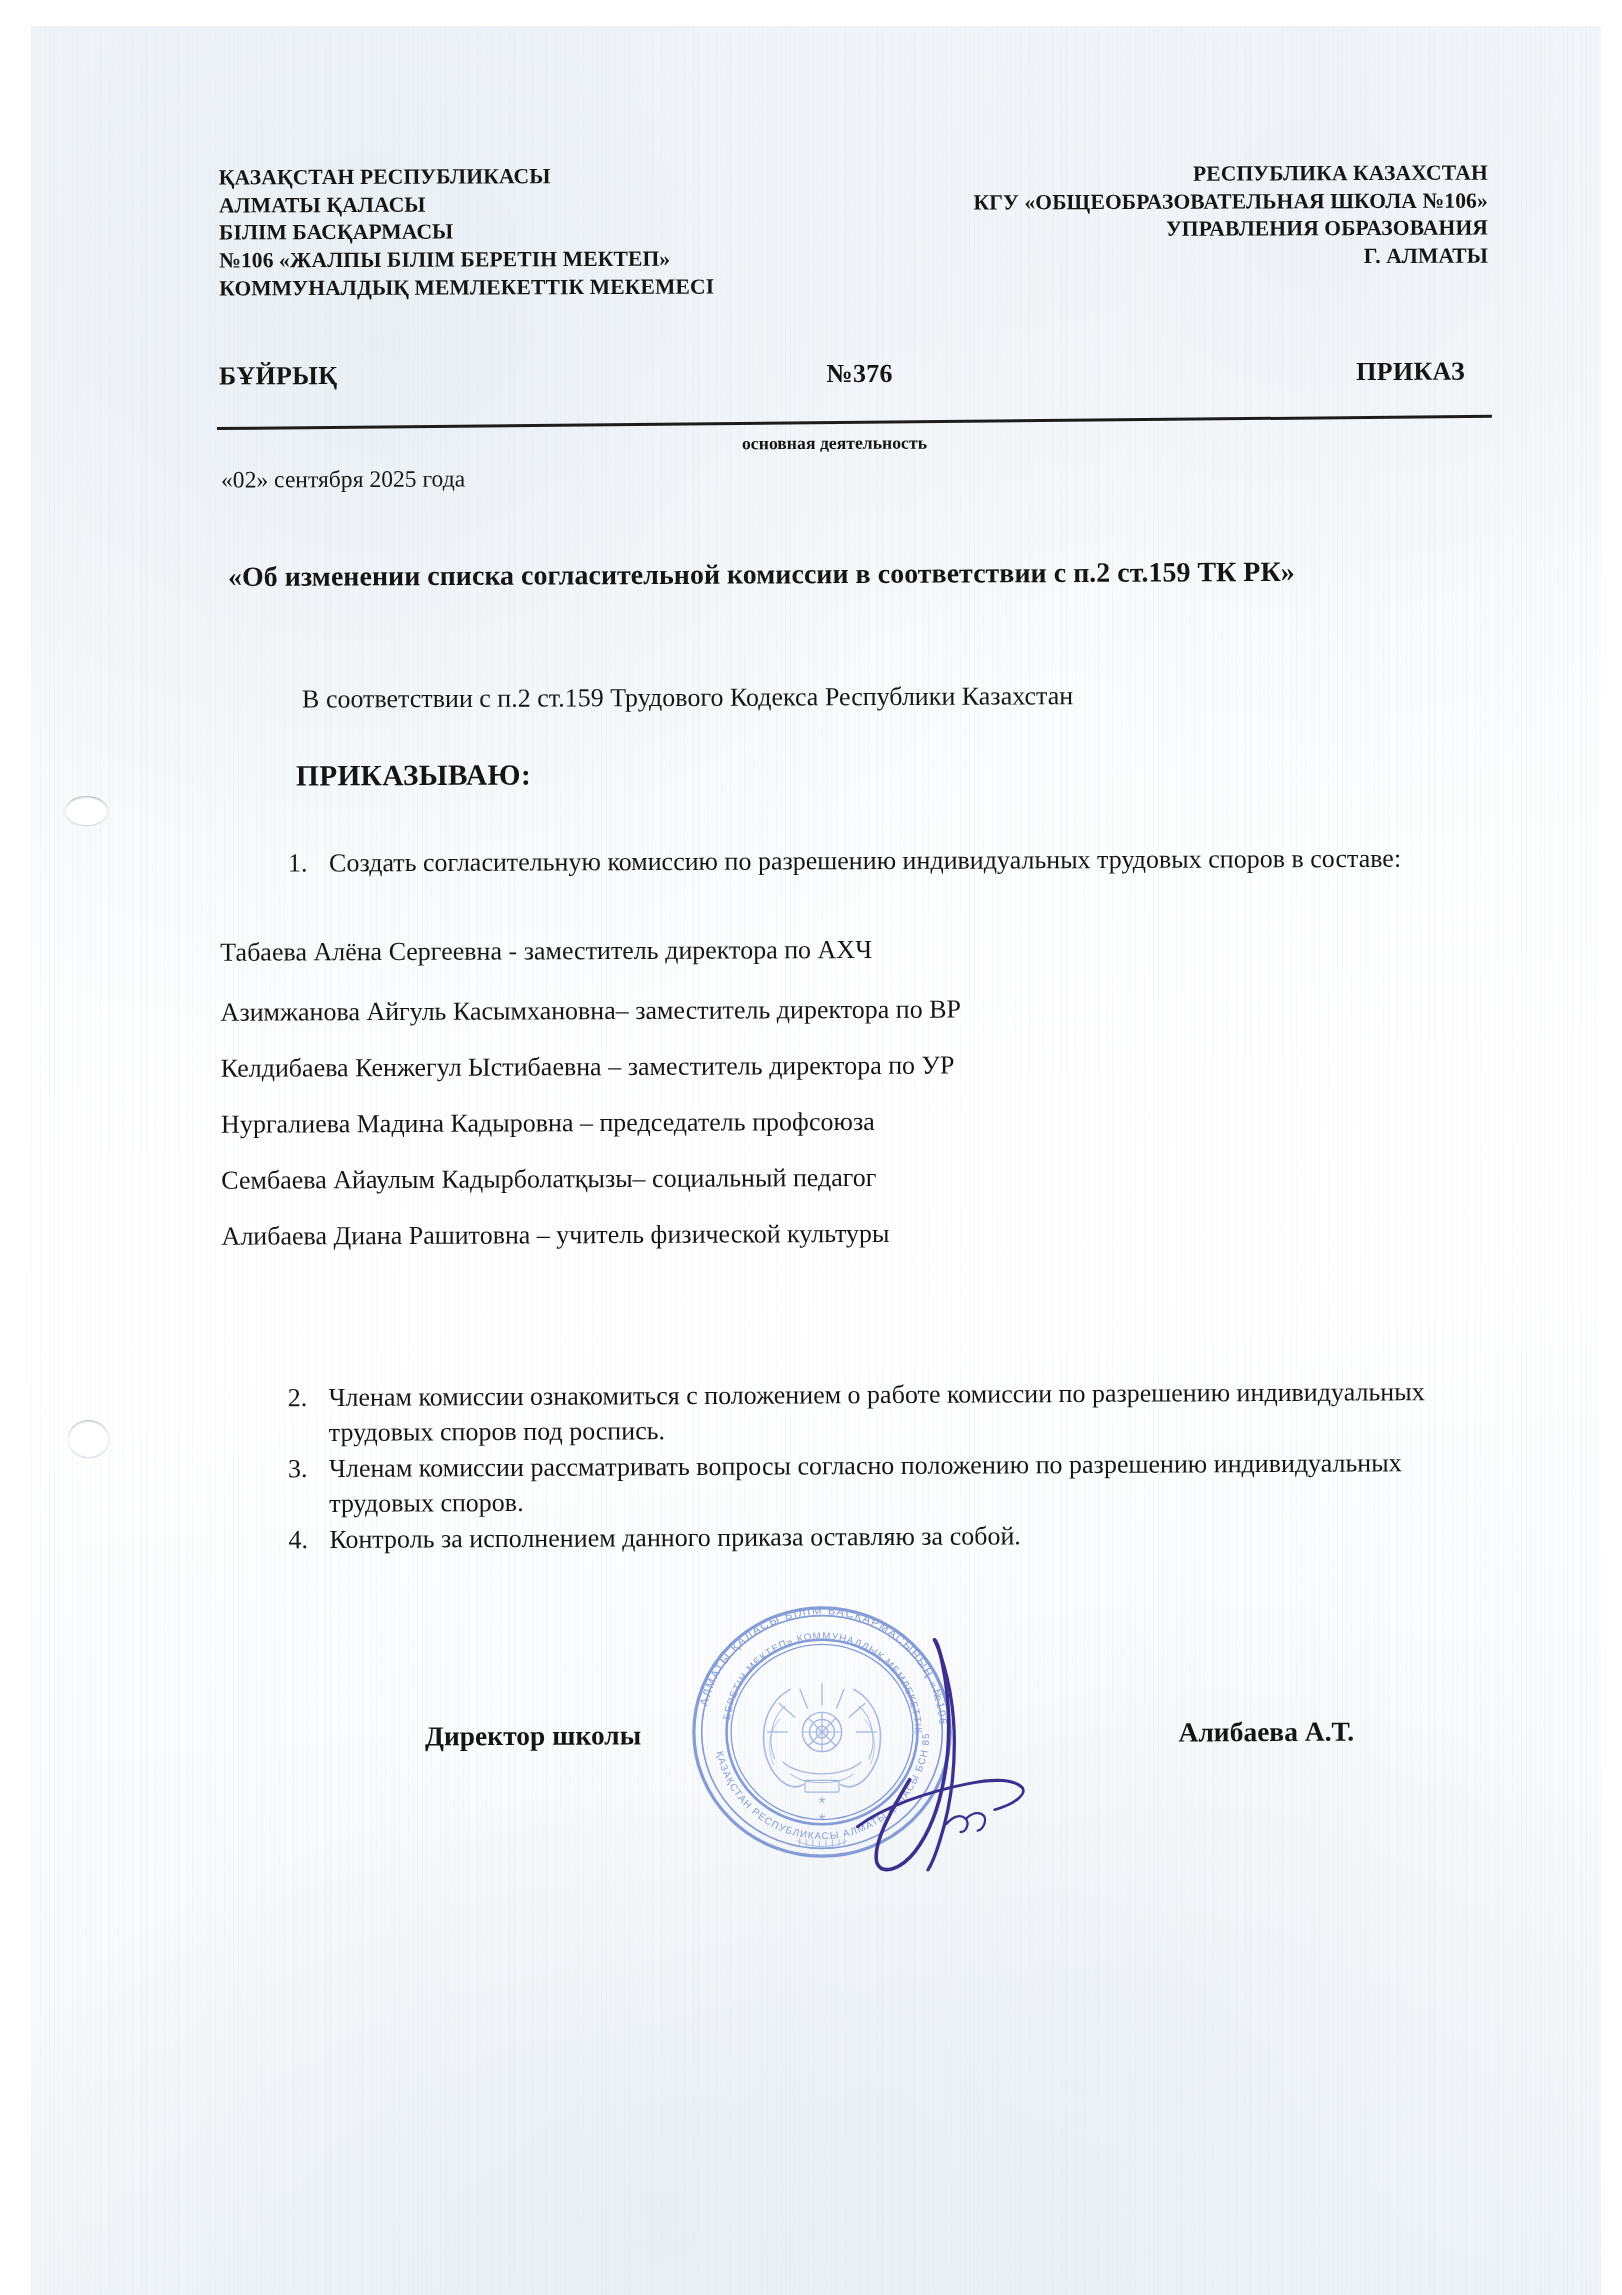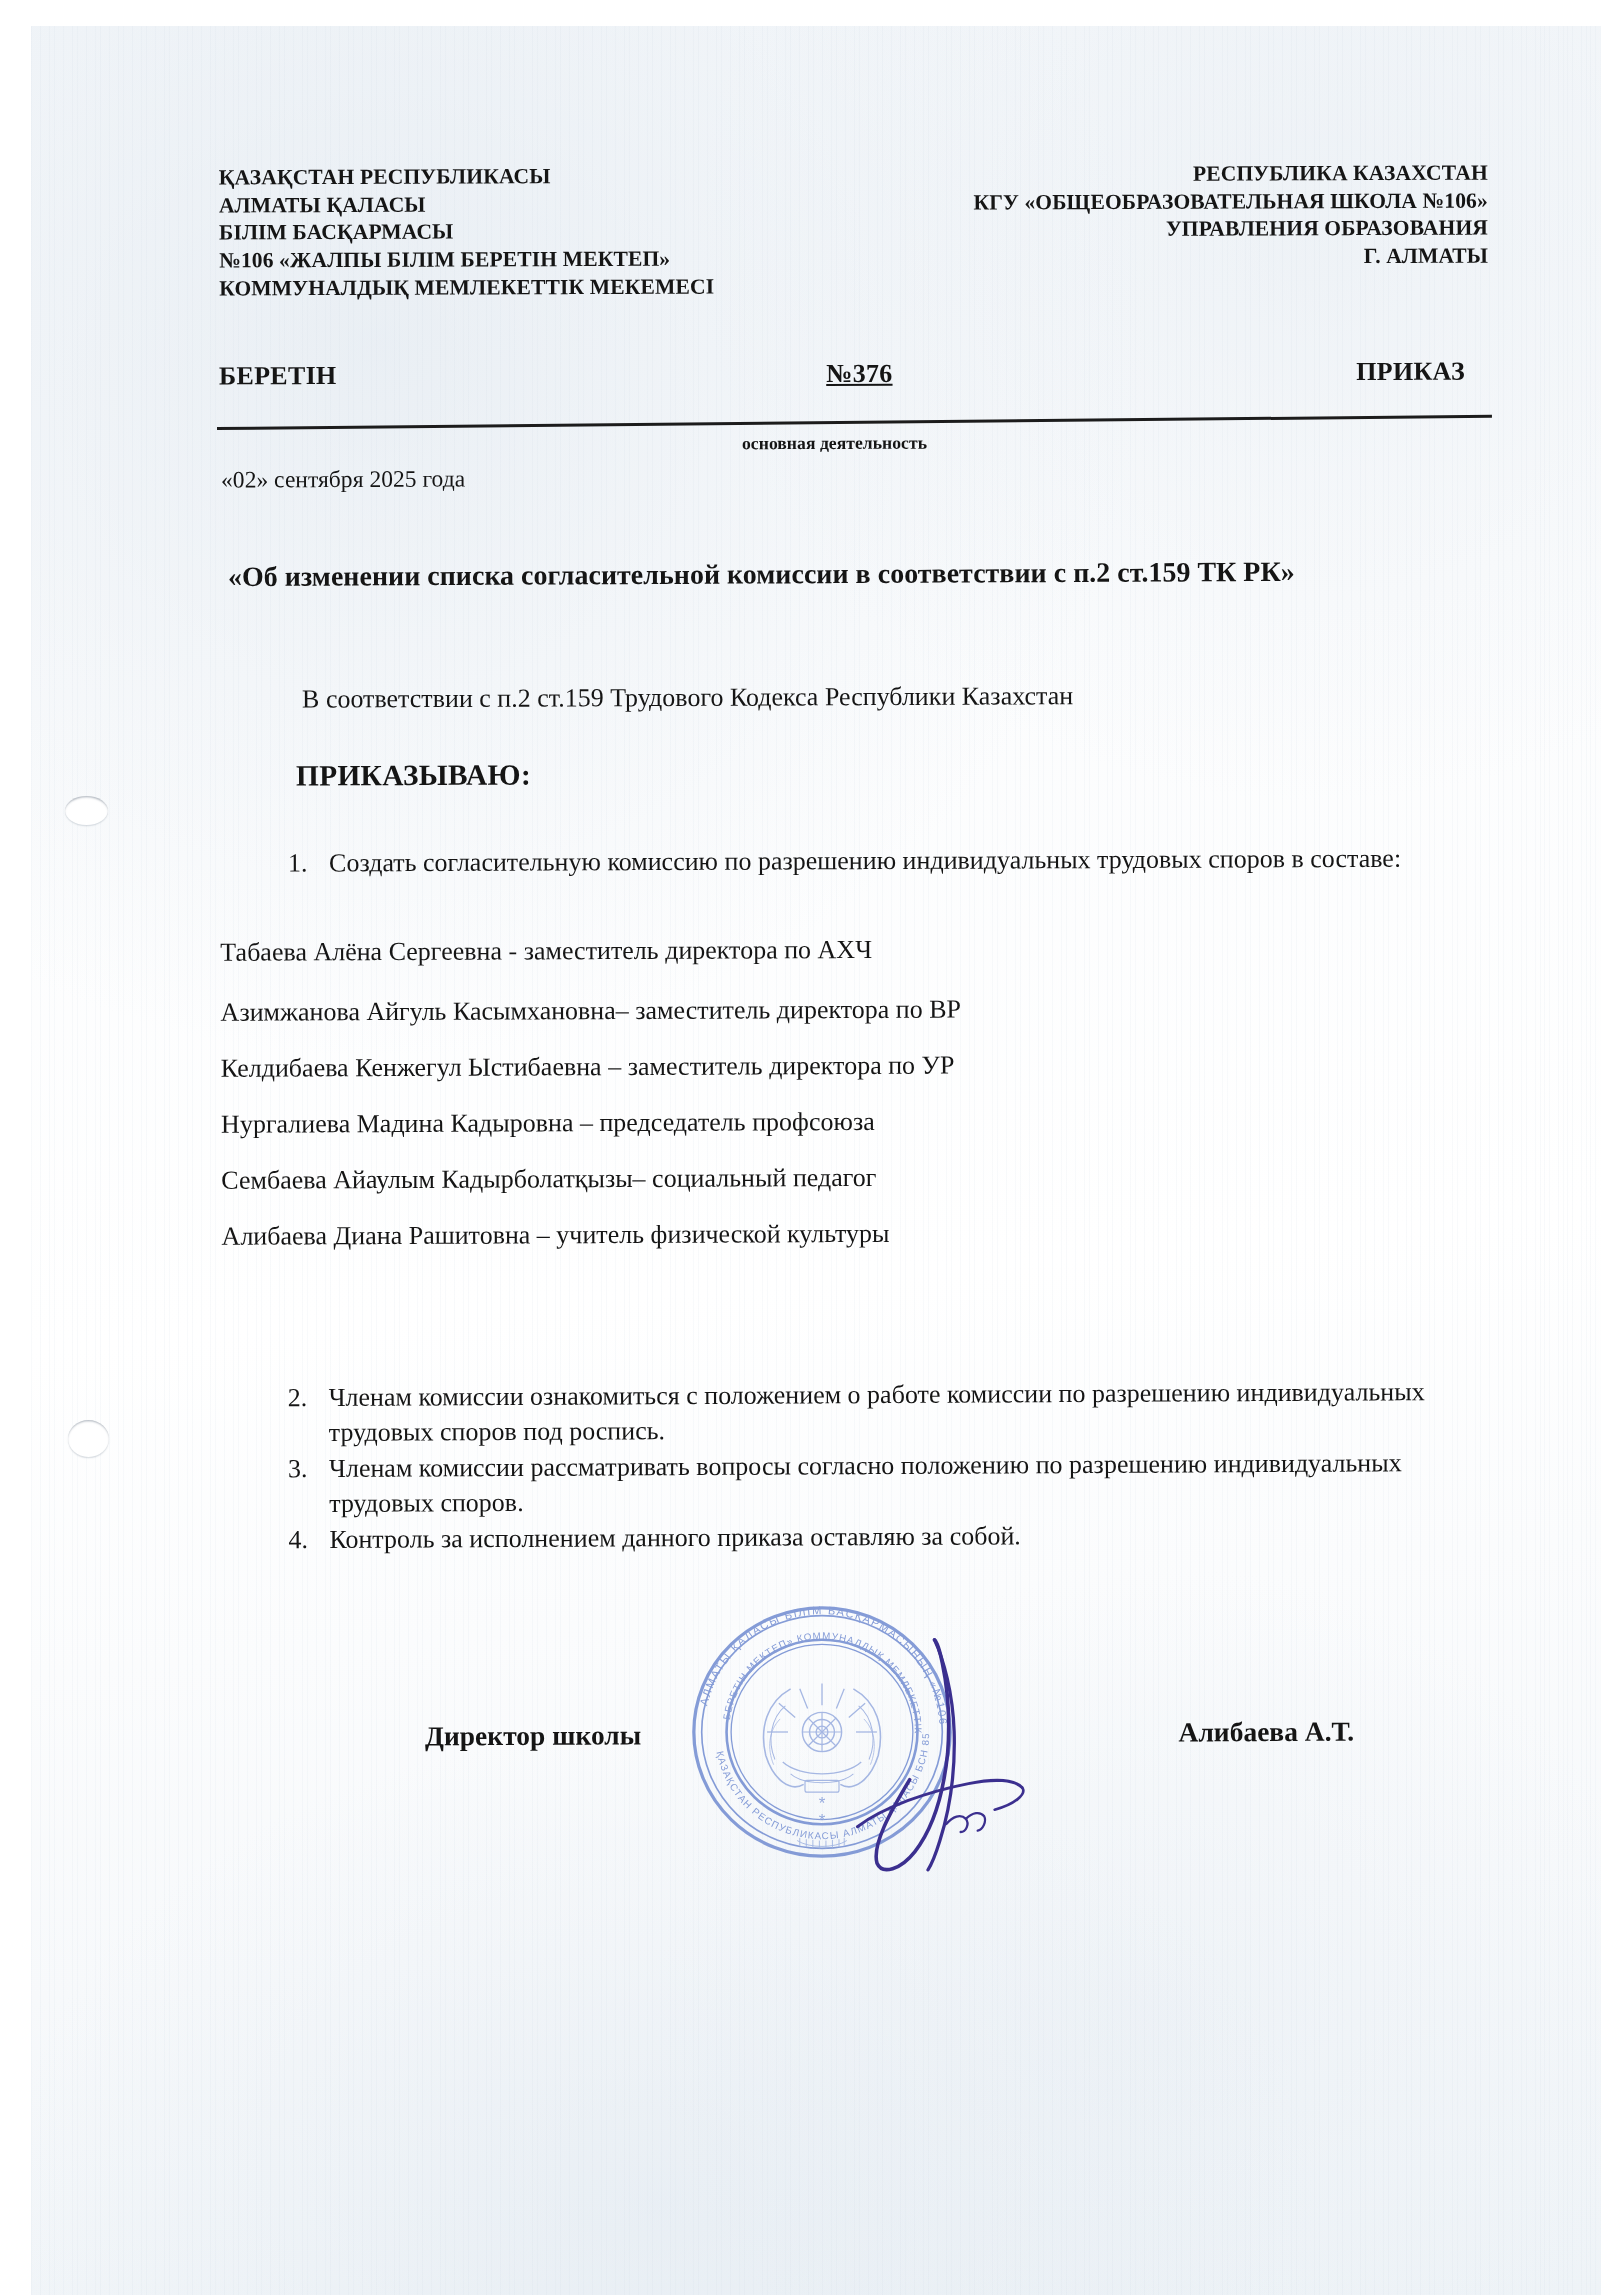--- a/index.html
+++ b/index.html
@@ -91,21 +91,21 @@
     top: 359px;
     width: 1269px;
     display: flex;
     justify-content: space-between;
     align-items: baseline;
     font-weight: bold;
     font-size: 26px;
     letter-spacing: 0.3px;
     transform: rotate(-0.22deg);
   }
-  .orderline .mid { margin-left: 26px; text-decoration: underline; }
+  .orderline .mid { margin-left: 26px; }
   .orderline .right { margin-right: 23px; }
 
   .rule {
     position: absolute;
     left: 217px;
     top: 427px;
     width: 1275px;
     height: 2.6px;
     background: #1c1c1c;
     transform: rotate(-0.55deg);
@@ -258,21 +258,21 @@
       </div>
       <div class="hdr-col hdr-right">
         <div>РЕСПУБЛИКА КАЗАХСТАН</div>
         <div>КГУ «ОБЩЕОБРАЗОВАТЕЛЬНАЯ ШКОЛА  №106»</div>
         <div>УПРАВЛЕНИЯ ОБРАЗОВАНИЯ</div>
         <div>Г. АЛМАТЫ</div>
       </div>
     </div>
 
     <div class="orderline">
-      <span class="left">БЕРЕТІН</span>
+      <span class="left">БҰЙРЫҚ</span>
       <span class="mid">№376</span>
       <span class="right">ПРИКАЗ</span>
     </div>
 
     <div class="rule"></div>
 
     <div class="subcaption">основная деятельность</div>
 
     <div class="datetext">«02» сентября 2025 года</div>
 

